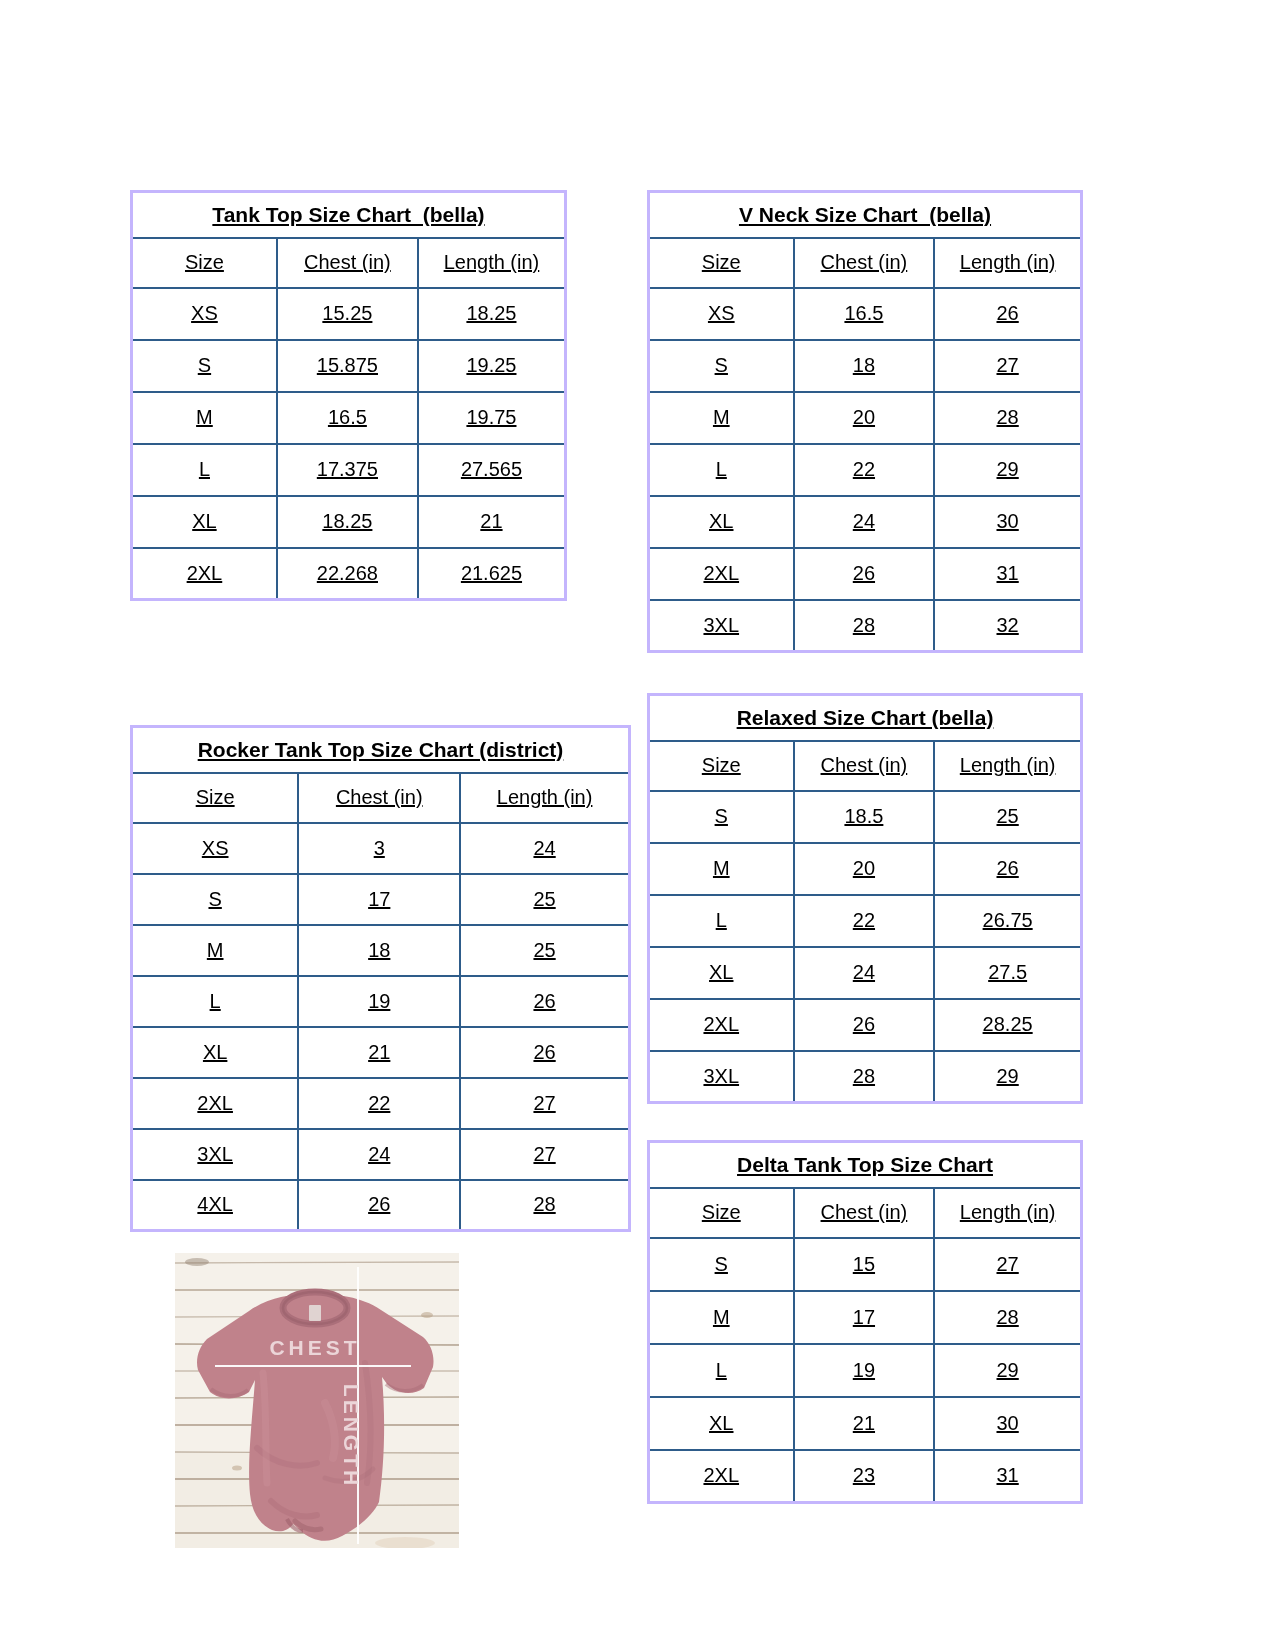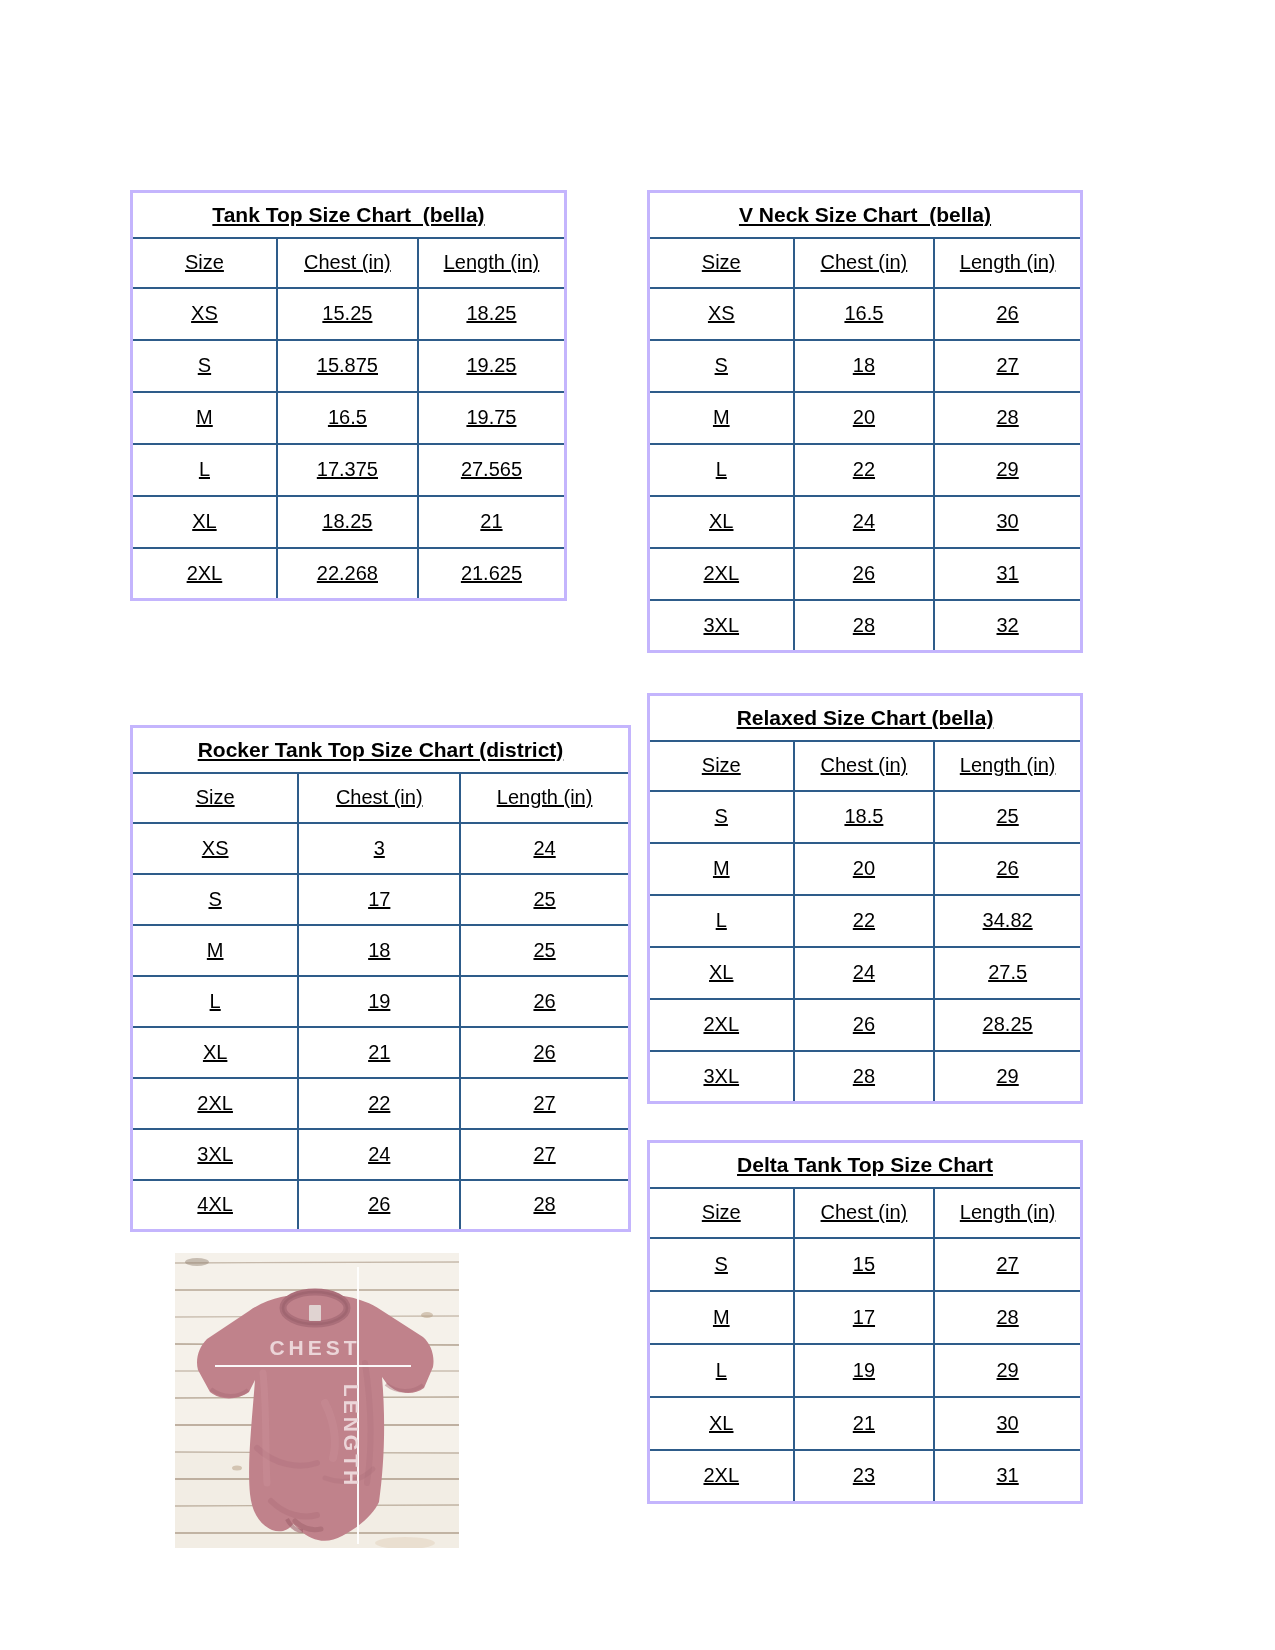--- a/index.html
+++ b/index.html
@@ -231,21 +231,21 @@
         <td>25</td>
       </tr>
       <tr>
         <td>M</td>
         <td>20</td>
         <td>26</td>
       </tr>
       <tr>
         <td>L</td>
         <td>22</td>
-        <td>34.82</td>
+        <td>26.75</td>
       </tr>
       <tr>
         <td>XL</td>
         <td>24</td>
         <td>27.5</td>
       </tr>
       <tr>
         <td>2XL</td>
         <td>26</td>
         <td>28.25</td>

